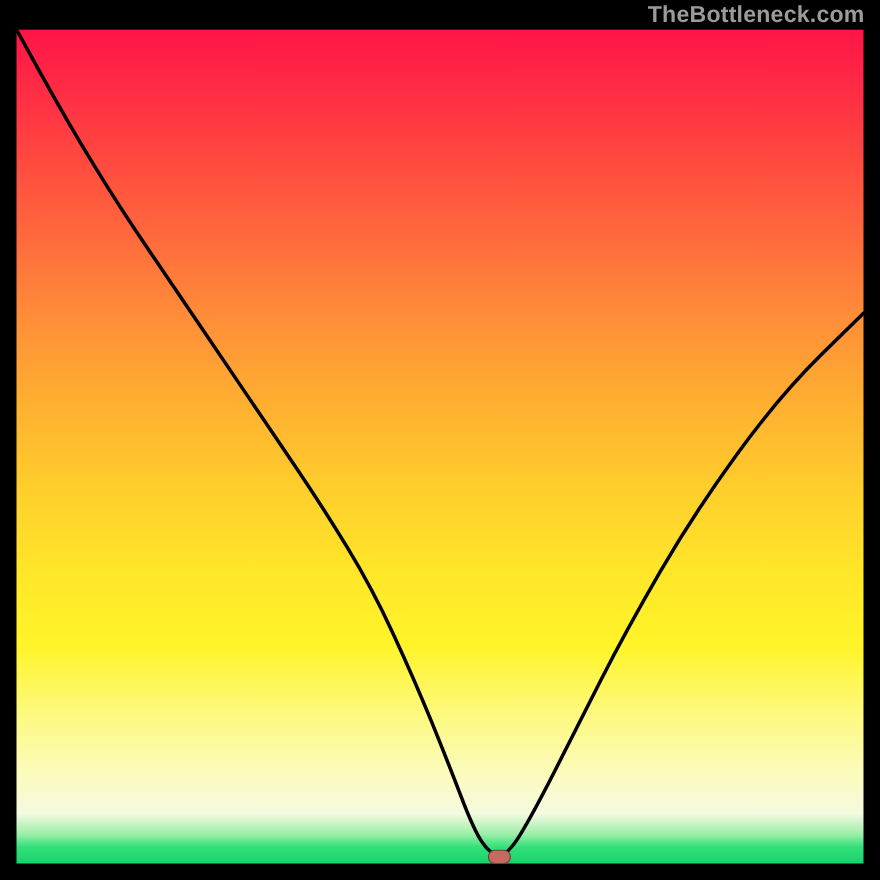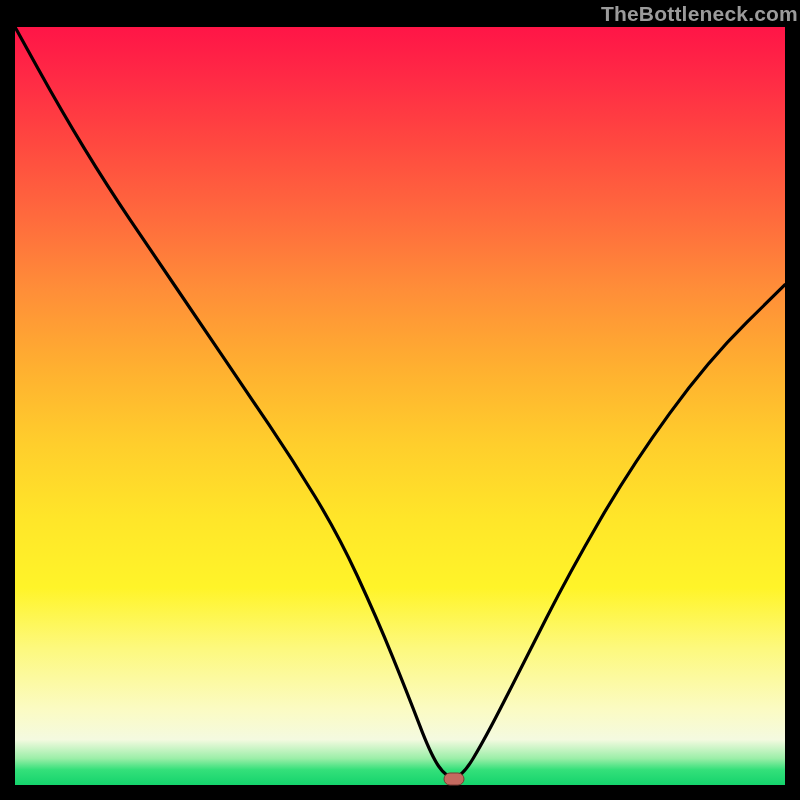--- a/index.html
+++ b/index.html
@@ -57,21 +57,21 @@
     height: 13px;
     border-radius: 7px;
     background: #c56a60;
     border: 1.5px solid #7a3a34;
     box-sizing: border-box;
     transform: translate(-50%, -50%);
   }
   .watermark {
     position: absolute;
     top: 2px;
-    right: 2px;
+    right: 14px;
     color: #9b9b9b;
     font-size: 21px;
     font-weight: 600;
     letter-spacing: 0.2px;
     user-select: none;
   }
 </style>
 </head>
 <body>
 

